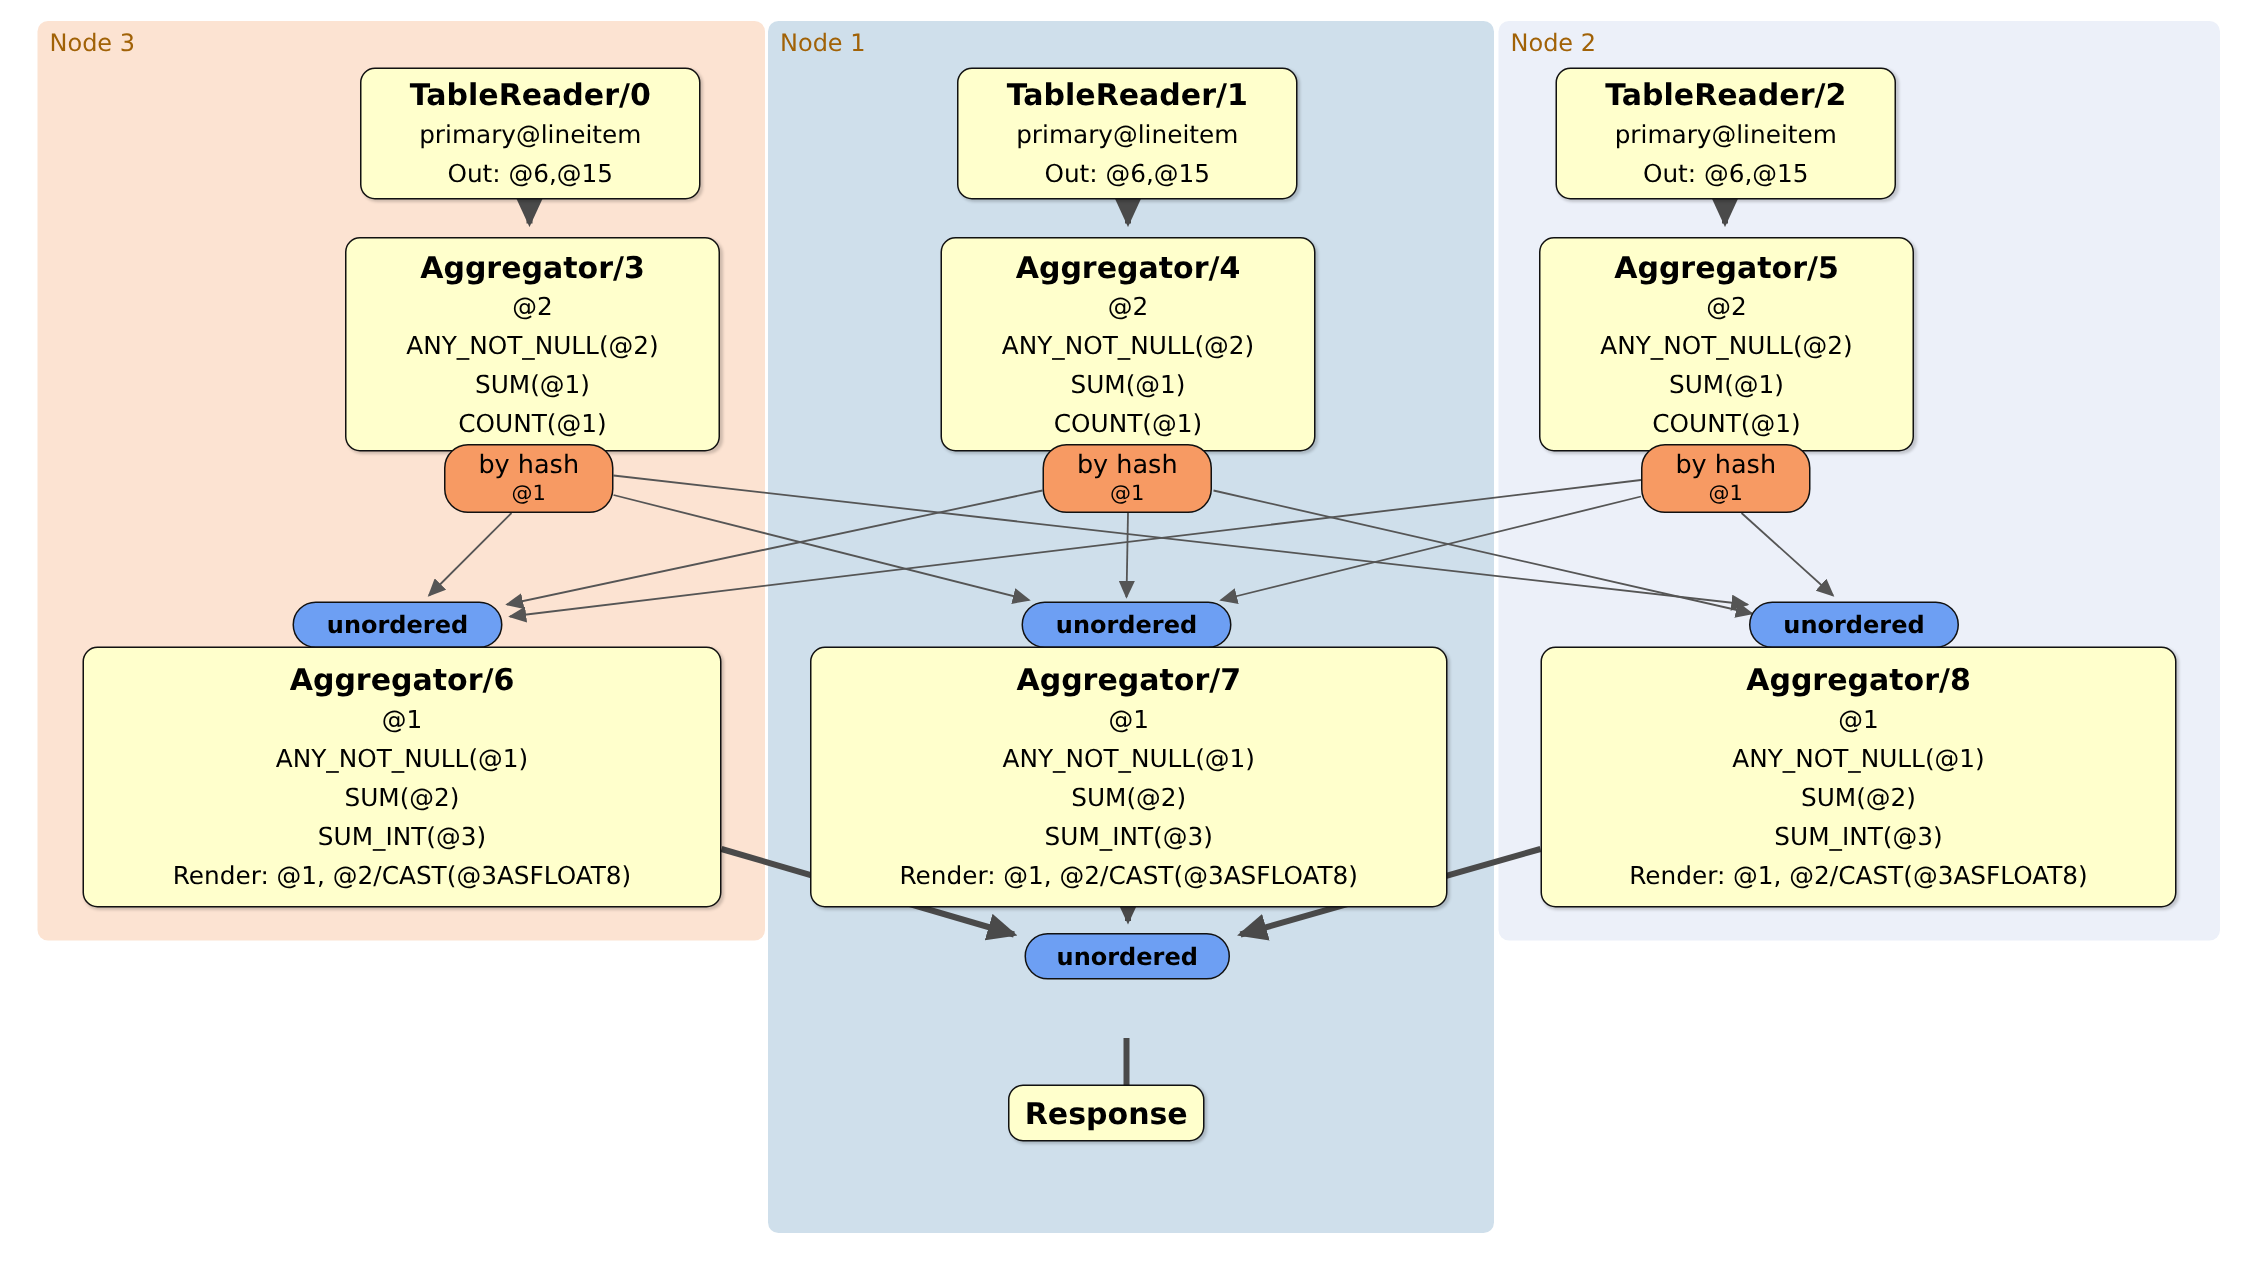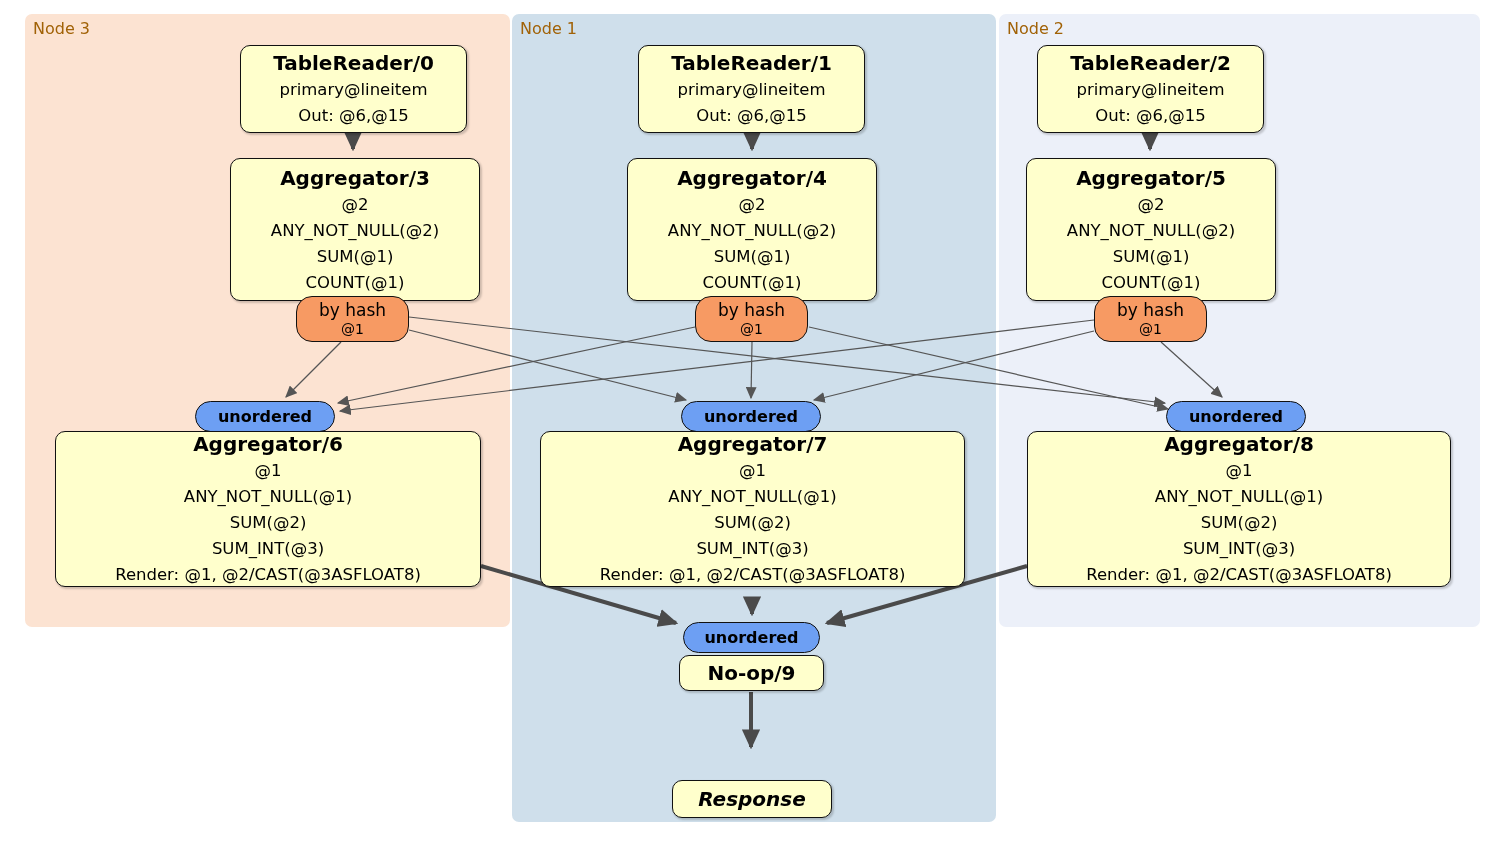--- a/index.html
+++ b/index.html
@@ -43,25 +43,25 @@
 
   
   .tr{top:45px;width:227px;height:88px;}
   .tr0{left:240px;} .tr1{left:638px;align-items:center;} .tr2{left:1037px;text-align:center;}
   .agt{top:158px;width:250px;height:143px;}
   .agt0{left:230px;} .agt1{left:627px;} .agt2{left:1026px;}
   .rt{top:296px;width:113px;height:46px;}
   .rt0{left:296px;} .rt1{left:695px;} .rt2{left:1094px;}
   .sy{top:401px;width:140px;height:31px;}
   .sy0{left:195px;} .sy1{left:681px;} .sy2{left:1166px;}
-  .agb{top:431px;height:156px;}
+  .agb{top:431px;height:174px;}
   .agb0{left:55px;width:426px;} .agb1{left:540px;width:425px;} .agb2{left:1027px;width:424px;}
   .syf{left:683px;top:622px;width:137px;height:31px;z-index:2;}
   .noop{left:679px;top:655px;width:145px;height:36px;z-index:3;}
-  .resp{left:672px;top:780px;width:160px;height:38px;z-index:3;font-style:italic;}
+  .resp{left:672px;top:723px;width:131px;height:38px;z-index:3;}
 </style>
 </head>
 <body>
 
 <div class="canvas">
 
   <div class="panel panel-n3">
     <div class="panel-label">Node 3</div>
   </div>
   <div class="panel panel-n1">
@@ -182,20 +182,17 @@
     <div class="r">@1</div>
     <div class="r">ANY_NOT_NULL(@1)</div>
     <div class="r">SUM(@2)</div>
     <div class="r">SUM_INT(@3)</div>
     <div class="r">Render: @1, @2/CAST(@3ASFLOAT8)</div>
   </div>
 
   <div class="sync syf">
     <span>unordered</span>
   </div>
-  <div class="nodebox noop">
-    <div class="t">No-op/9</div>
-  </div>
   <div class="nodebox resp">
     <div class="t">Response</div>
   </div>
 
 </div>
 
 </body></html>

